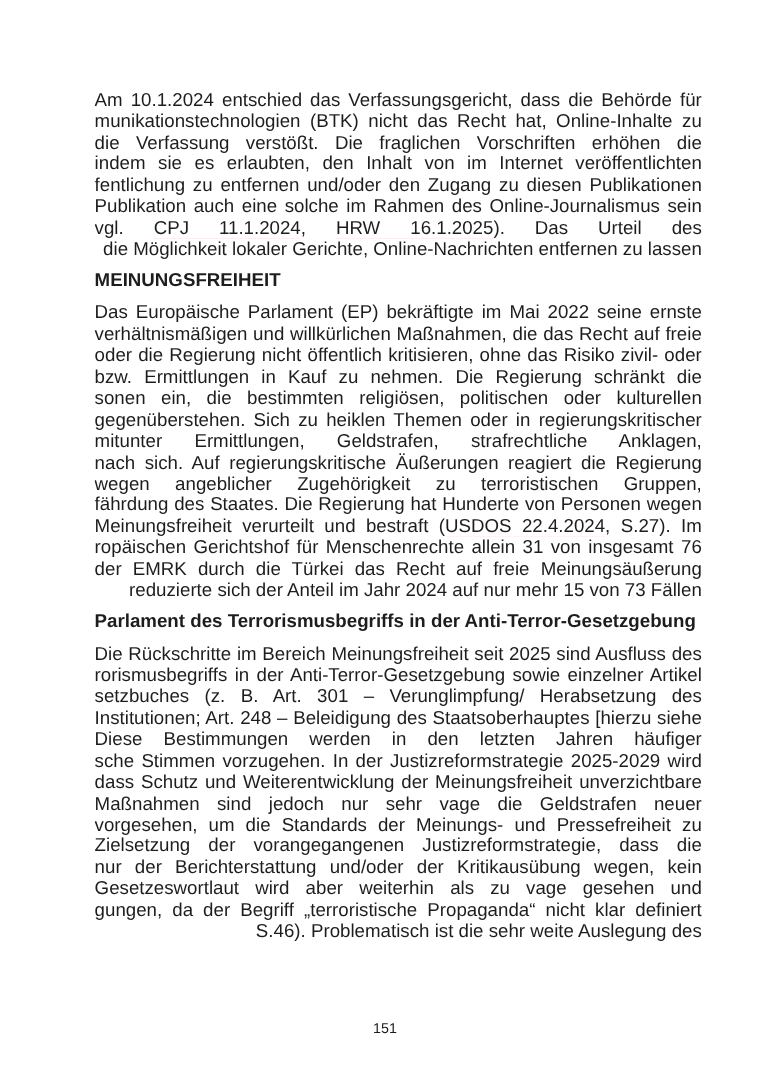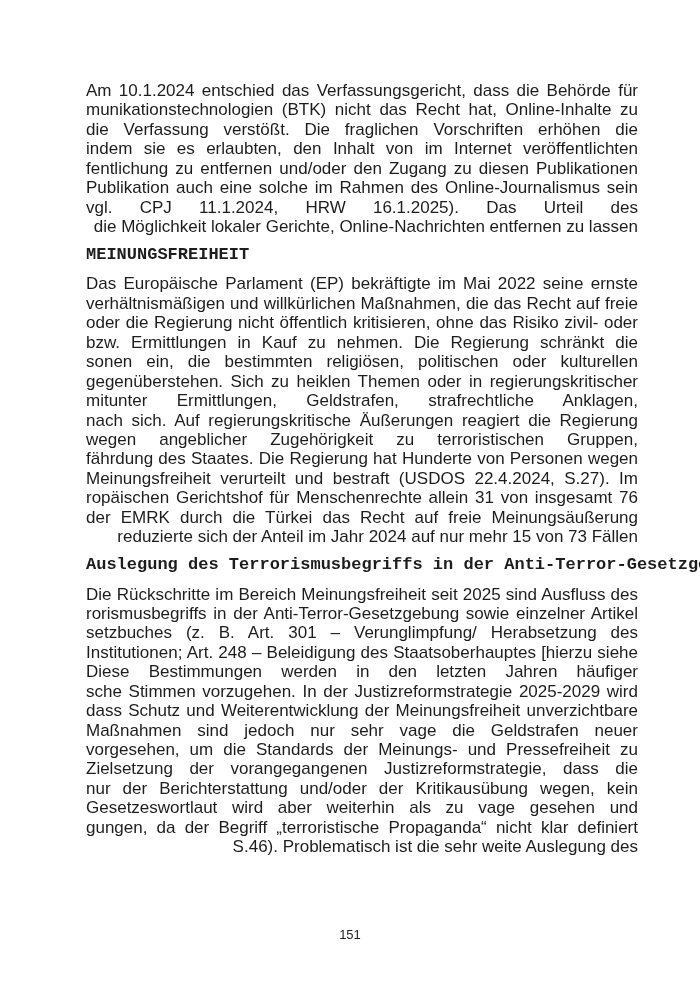--- a/index.html
+++ b/index.html
@@ -19,21 +19,20 @@
     top: 81px;
     width: 552px;
     font-size: 17px;
     line-height: 19.45px;
   }
   .para { margin: 0 0 8px 0; }
   .heading {
     font-weight: bold;
     margin: 0 0 10.5px 0;
     white-space: nowrap;
-    font-family: Liberation Mono, monospace;
   }
   
   .line {
     text-align: justify;
     height: 19.45px;
     overflow: hidden;
   }
   .line::after { content: ""; display: inline-block; width: 100%; height: 0; }
   .line.last { text-align: right; }
   .line.last::after { content: none; }
@@ -76,21 +75,21 @@
       <div class="line">gegenüberstehen. Sich zu heiklen Themen oder in regierungskritischer Weise zu äußern, zieht</div>
       <div class="line">mitunter Ermittlungen, Geldstrafen, strafrechtliche Anklagen, Arbeitsplatzverlust und Haftstrafen</div>
       <div class="line">nach sich. Auf regierungskritische Äußerungen reagiert die Regierung häufig mit Strafanzeigen</div>
       <div class="line">wegen angeblicher Zugehörigkeit zu terroristischen Gruppen, Terrorismus oder sonstiger Ge-</div>
       <div class="line">fährdung des Staates. Die Regierung hat Hunderte von Personen wegen der Ausübung ihrer</div>
       <div class="line">Meinungsfreiheit verurteilt und bestraft (<span class="doclink">USDOS 22.4.2024</span>, S.27). Im Jahr 2021 betrafen laut Eu-</div>
       <div class="line">ropäischen Gerichtshof für Menschenrechte allein 31 von insgesamt 76 Fällen von Verletzungen</div>
       <div class="line">der EMRK durch die Türkei das Recht auf freie Meinungsäußerung (<span class="doclink">ECHR 1.2022</span>). Allerdings</div>
       <div class="line last">reduzierte sich der Anteil im Jahr 2024 auf nur mehr 15 von 73 Fällen (<span class="doclink">ECHR 22.1.2025</span>).</div>
     </div>
-    <div class="heading">Auslegung des Terrorismusbegriffs in der Anti-Terror-Gesetzgebung</div>
+    <div class="heading">Parlament des Terrorismusbegriffs in der Anti-Terror-Gesetzgebung</div>
     <div class="para">
       <div class="line">Die Rückschritte im Bereich Meinungsfreiheit seit 2025 sind Ausfluss des weit ausgelegten Ter-</div>
       <div class="line">rorismusbegriffs in der Anti-Terror-Gesetzgebung sowie einzelner Artikel des türkischen Strafge-</div>
       <div class="line">setzbuches (z. B. Art. 301 – Verunglimpfung/ Herabsetzung des türkischen Staates und seiner</div>
       <div class="line">Institutionen; Art. 248 – Beleidigung des Staatsoberhauptes [hierzu siehe nächsten Absatz]).</div>
       <div class="line">Diese Bestimmungen werden in den letzten Jahren häufiger herangezogen, um gegen kriti-</div>
       <div class="line">sche Stimmen vorzugehen. In der Justizreformstrategie 2025-2029 wird allgemein festgehalten,</div>
       <div class="line">dass Schutz und Weiterentwicklung der Meinungsfreiheit unverzichtbare Prioritäten sind. Als</div>
       <div class="line">Maßnahmen sind jedoch nur sehr vage die Geldstrafen neuer Maßnahmen und Praktiken</div>
       <div class="line">vorgesehen, um die Standards der Meinungs- und Pressefreiheit zu erhöhen. Im Lichte der</div>

